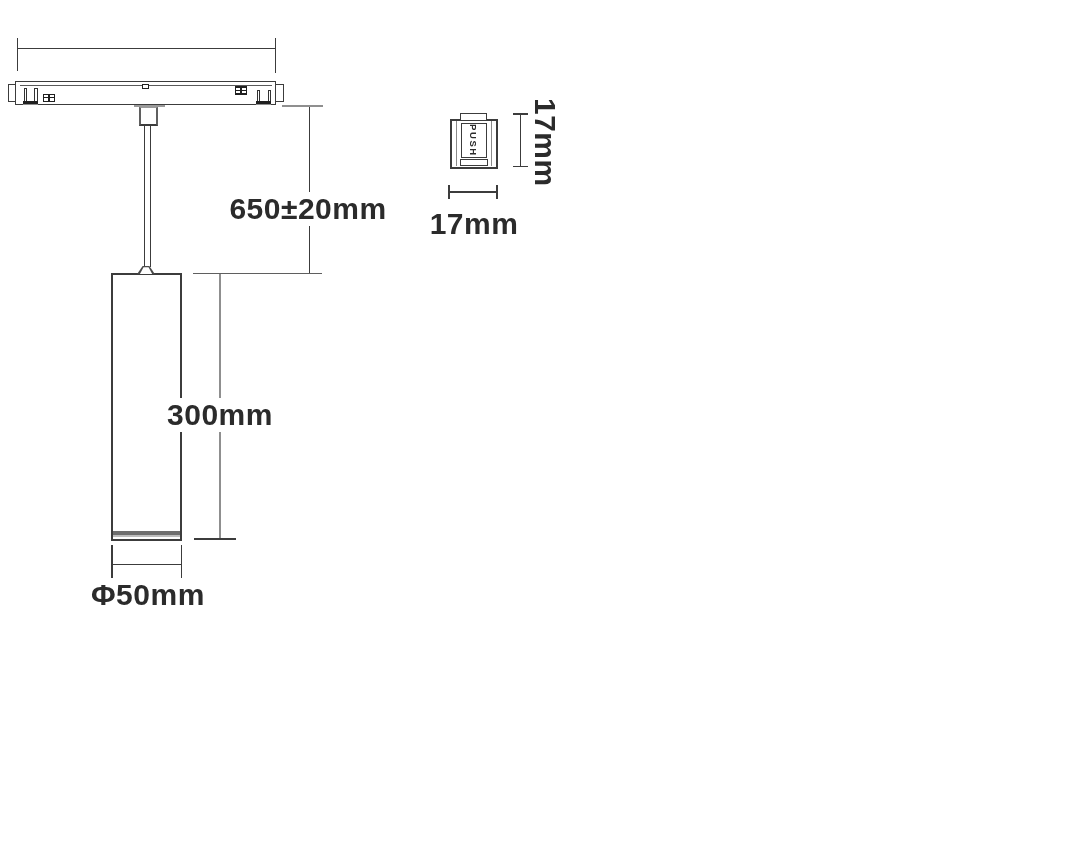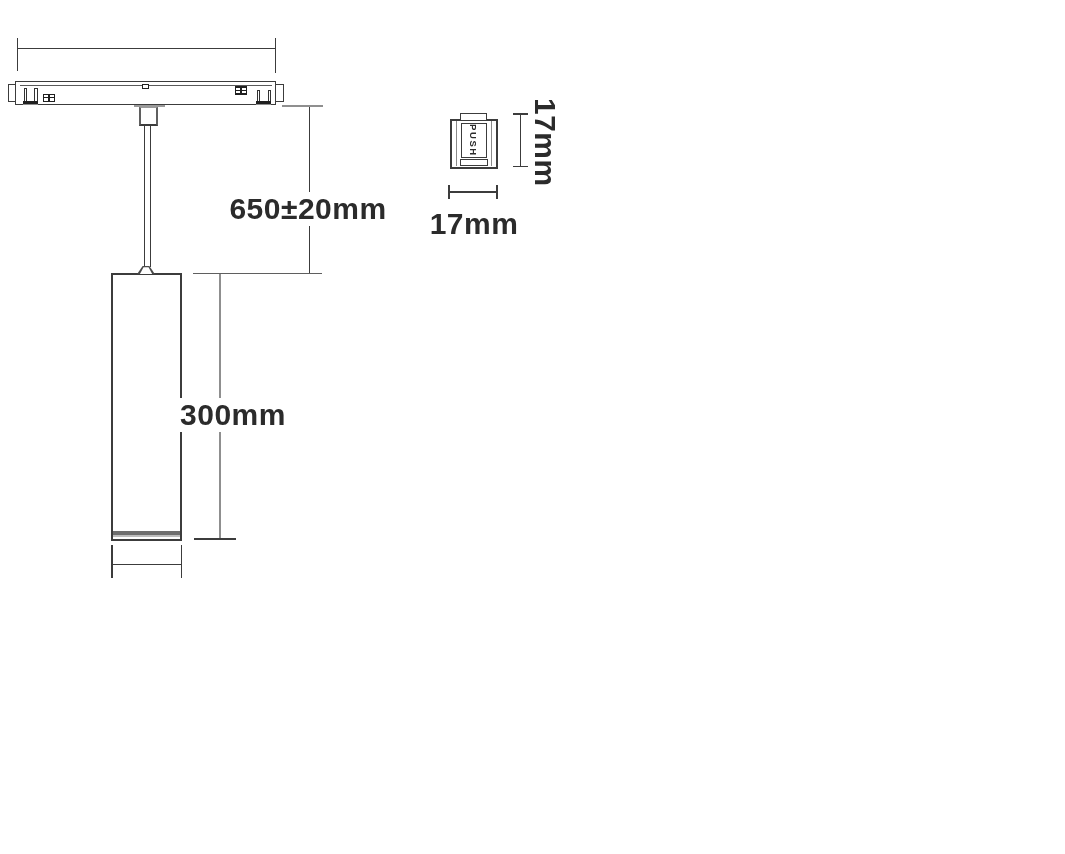--- a/index.html
+++ b/index.html
@@ -94,26 +94,27 @@
     <div class="band-dark"></div>
     <div class="band-light"></div>
   </div>
 
   <div class="hline gray" style="left:282px;top:105px;width:41px;height:1.8px;"></div>
   <div class="vline" style="left:308.5px;top:106.5px;height:167px;"></div>
   <div class="dim-label" style="left:228px;top:174px;width:160px;margin-top:18px;">650±20mm</div>
   <div class="hline" style="left:193px;top:272.8px;width:129px;background:#5f5f5f;"></div>
 
   <div class="vline gray" style="left:219px;top:274px;height:265px;width:1.5px;"></div>
-  <div class="dim-label" style="left:180px;top:398px;width:106px;">300mm</div>
+  <div class="dim-label" style="left:167px;top:398px;width:106px;">300mm</div>
   <div class="hline" style="left:193.5px;top:538.3px;width:42px;"></div>
 
   <div class="vline" style="left:111px;top:545px;height:33px;"></div>
   <div class="vline" style="left:180.5px;top:545px;height:33px;"></div>
   <div class="hline" style="left:112px;top:563.5px;width:69px;"></div>
+  <div class="dim-label" style="left:91px;top:578px;width:112px;">Φ50mm</div>
 
   <div class="abs push-outer"></div>
   <div class="abs push-rail" style="left:455.5px;"></div>
   <div class="abs push-rail" style="left:490.5px;"></div>
   <div class="abs push-tab" style="left:459.5px;top:113px;width:27.5px;height:7.5px;"></div>
   <div class="abs push-tab" style="left:459.5px;top:158.5px;width:28px;height:7.5px;"></div>
   <div class="abs push-btn">
     <span>PUSH</span>
   </div>
 

